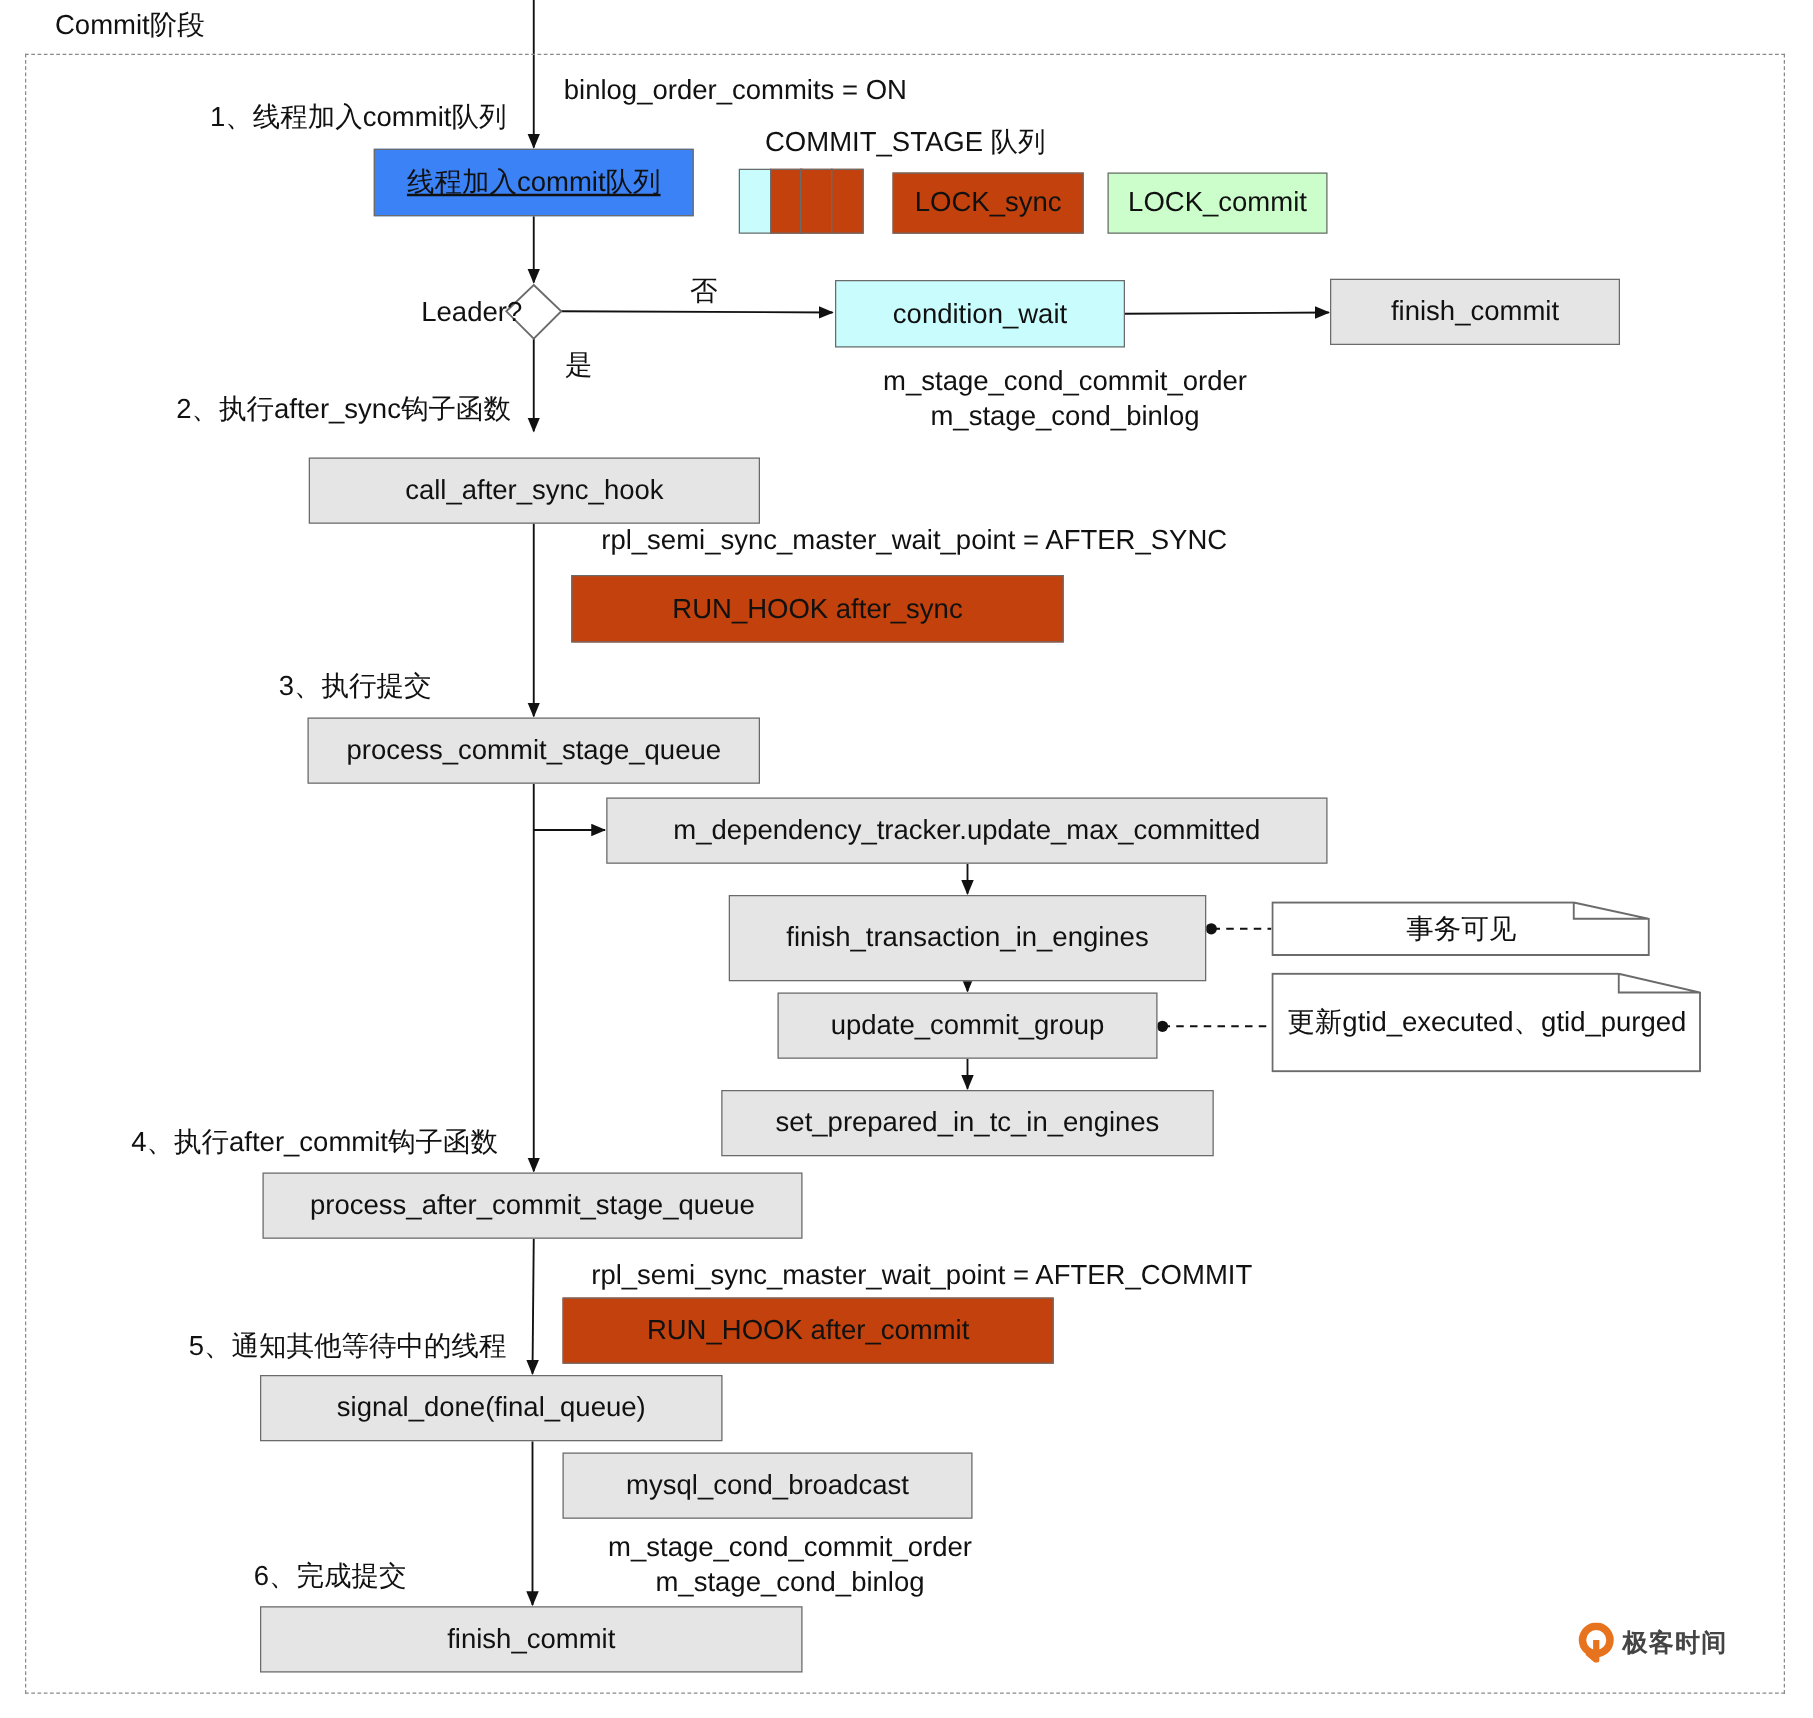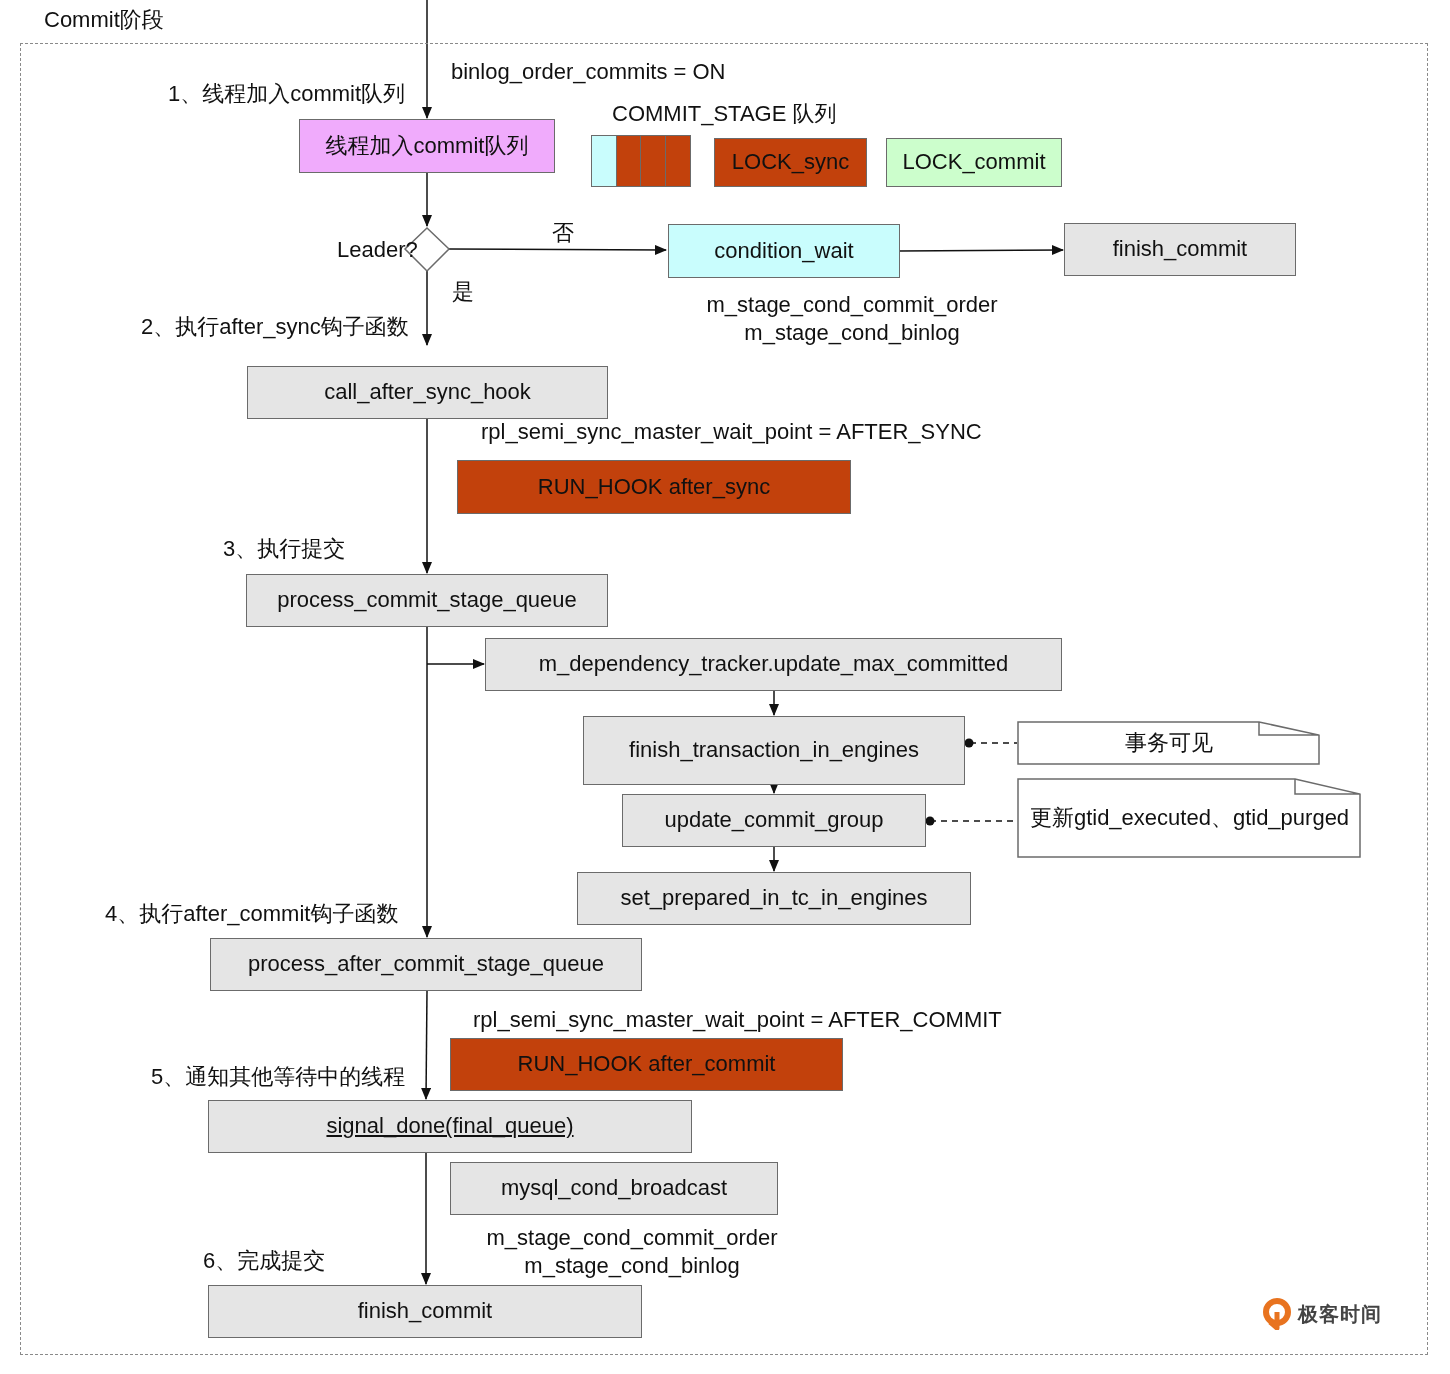--- a/index.html
+++ b/index.html
@@ -3,21 +3,21 @@
 <meta charset="utf-8">
 <style>
   html, body { margin: 0; padding: 0; background: #ffffff; }
   body { width: 1450px; height: 1374px; position: relative; overflow: hidden;
          font-family: "Liberation Sans", "DejaVu Sans", sans-serif; color: #111; }
   svg.wires { position: absolute; left: 0; top: 0; width: 1450px; height: 1374px; }
   .t { position: absolute; font-size: 22px; white-space: nowrap; line-height: 1; color: #111; margin-left: 16px; }
   .box { position: absolute; box-sizing: border-box; border: 1.5px solid #6b6b6b;
          display: flex; align-items: center; justify-content: center; font-size: 22px;
          background: #e5e5e5; text-align: center; line-height: 1.3; }
-  .yellow { background: #f0abfc; }
+  .yellow { background: #3b82f6; text-decoration: underline; }
   .cyan { background: #c9fdfd; }
   .gray { background: #c2410c; justify-content: center; }
   .green { background: #ccfecc; }
   .frame { position: absolute; left: 20px; top: 43px; width: 1408px; height: 1312px;
            border: 1.5px dashed #8a8a8a; box-sizing: border-box; }
   .note { position: absolute; }
   .note svg { position: absolute; left: 0; top: 0; }
   .note .nt { position: absolute; left: 0; top: 0; width: 100%; height: 100%;
               display: flex; align-items: center; justify-content: center; text-align: center;
               font-size: 22px; line-height: 1.35; }
@@ -147,21 +147,21 @@
 <div class="box" style="left:210px;top:938px;width:432px;height:53px;">
     <span>process_after_commit_stage_queue</span>
   </div>
 
 <div class="t" style="left:457px;top:1009px;">rpl_semi_sync_master_wait_point = AFTER_COMMIT</div>
 <div class="box gray" style="left:450px;top:1038px;width:393px;height:53px;">
     <span>RUN_HOOK after_commit</span>
   </div>
 
 <div class="t" style="left:135px;top:1066px;">5、通知其他等待中的线程</div>
-<div class="box" style="left:208px;top:1100px;width:484px;height:53px;text-decoration:underline;">
+<div class="box" style="left:208px;top:1100px;width:370px;height:53px;">
     <span>signal_done(final_queue)</span>
   </div>
 
 <div class="box" style="left:450px;top:1162px;width:328px;height:53px;">
     <span>mysql_cond_broadcast</span>
   </div>
 <div class="t" style="left:456px;top:1224px;width:320px;text-align:center;line-height:28px;">
   <div>m_stage_cond_commit_order</div>
   <div>m_stage_cond_binlog</div>
 </div>

